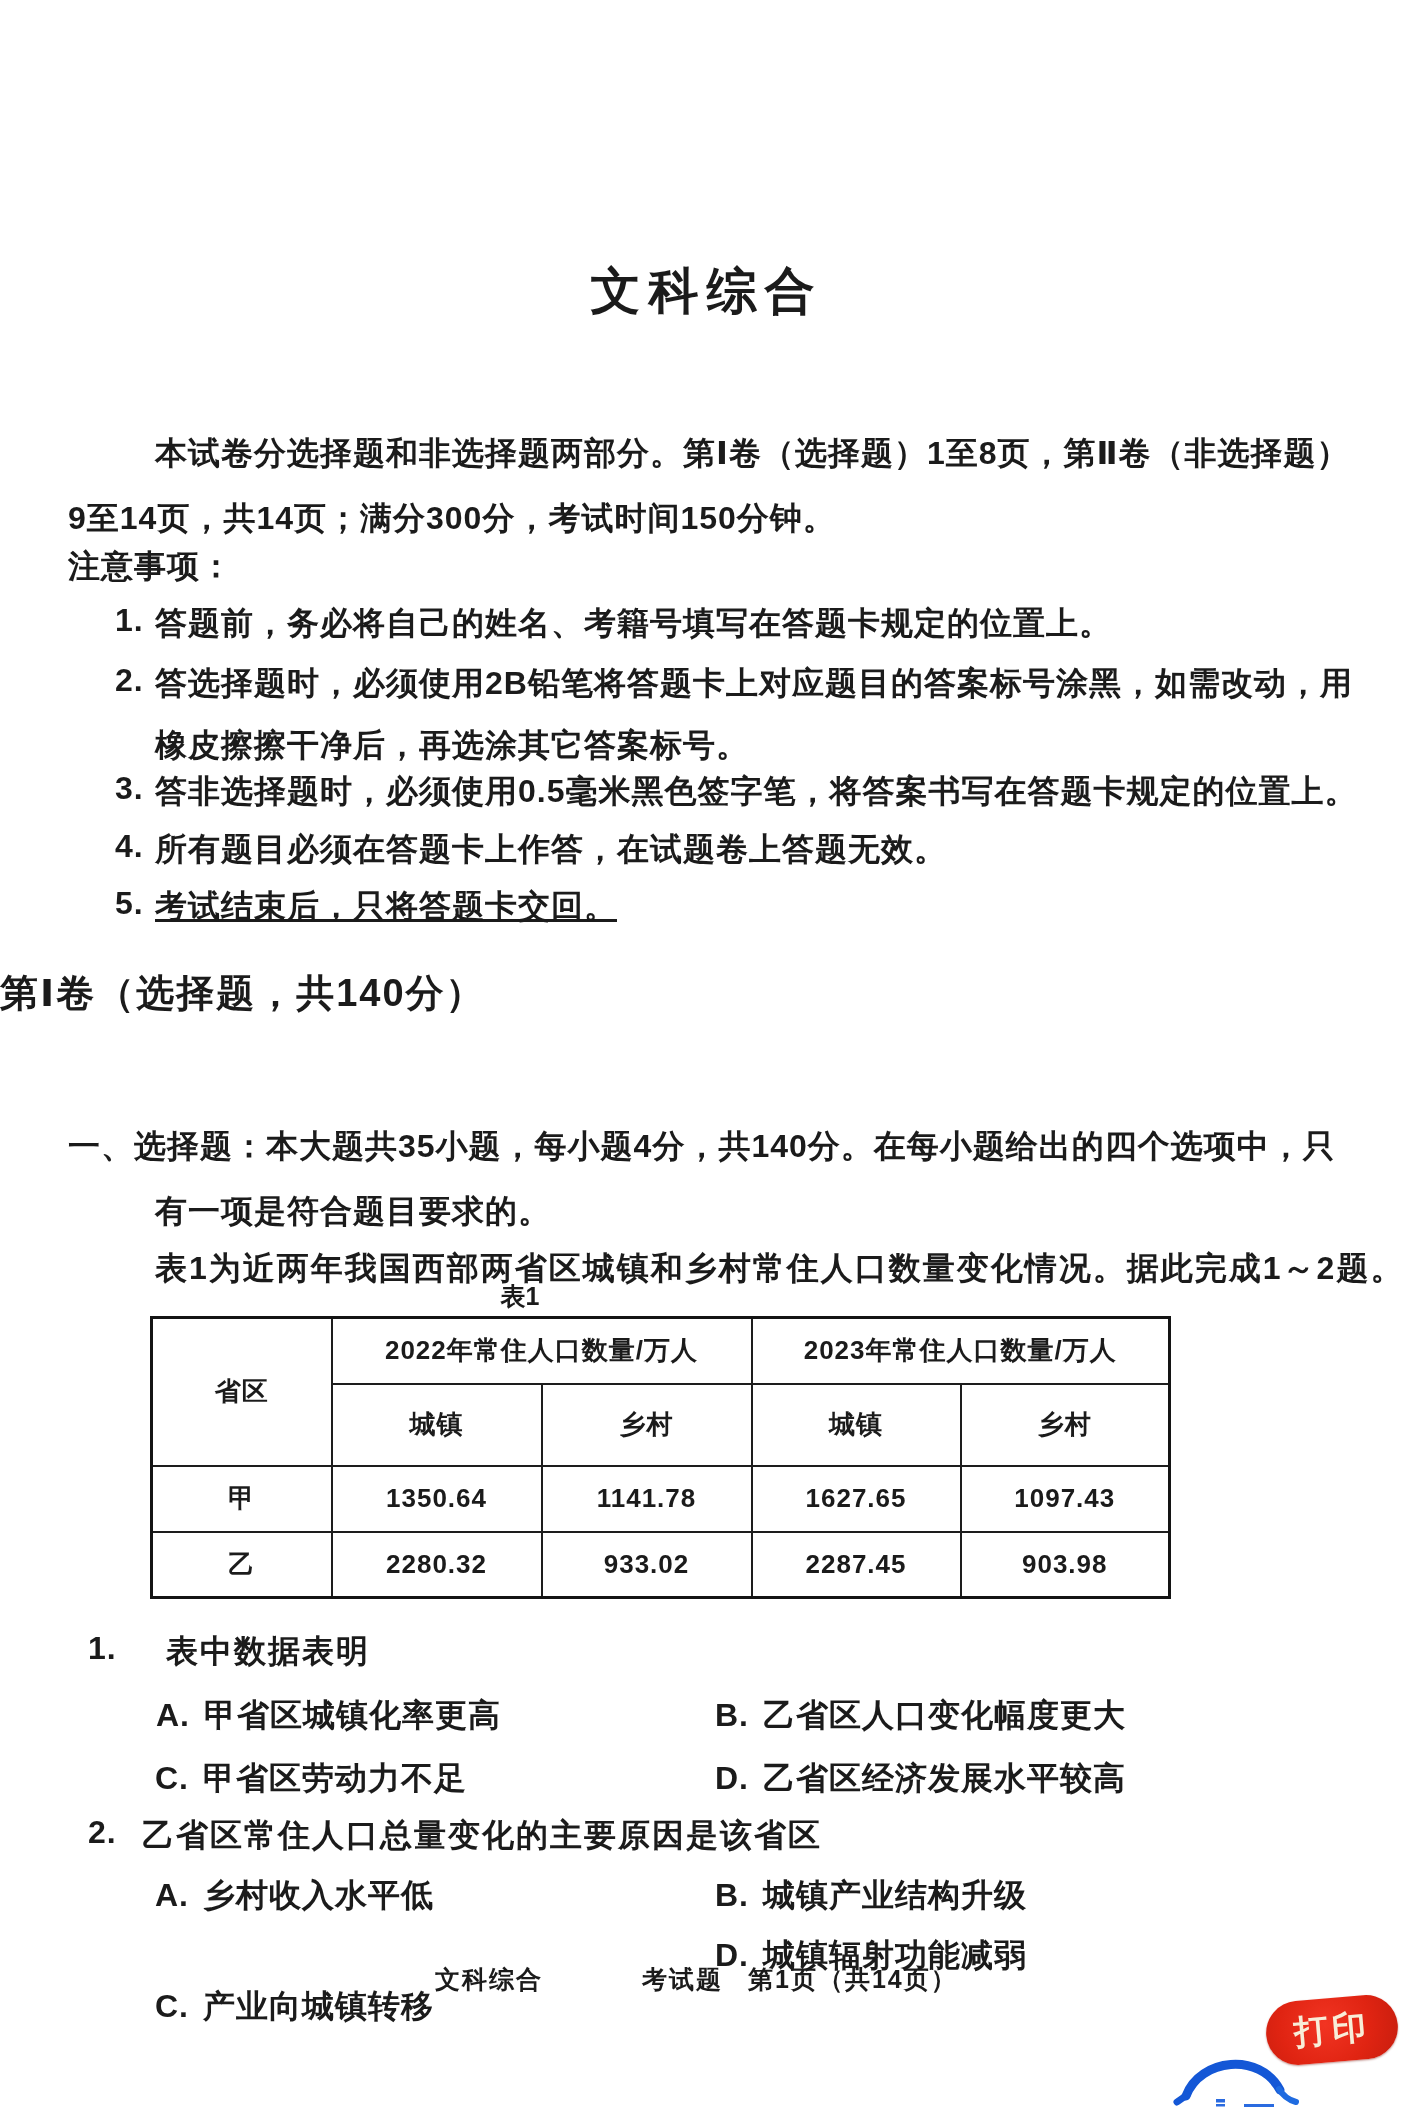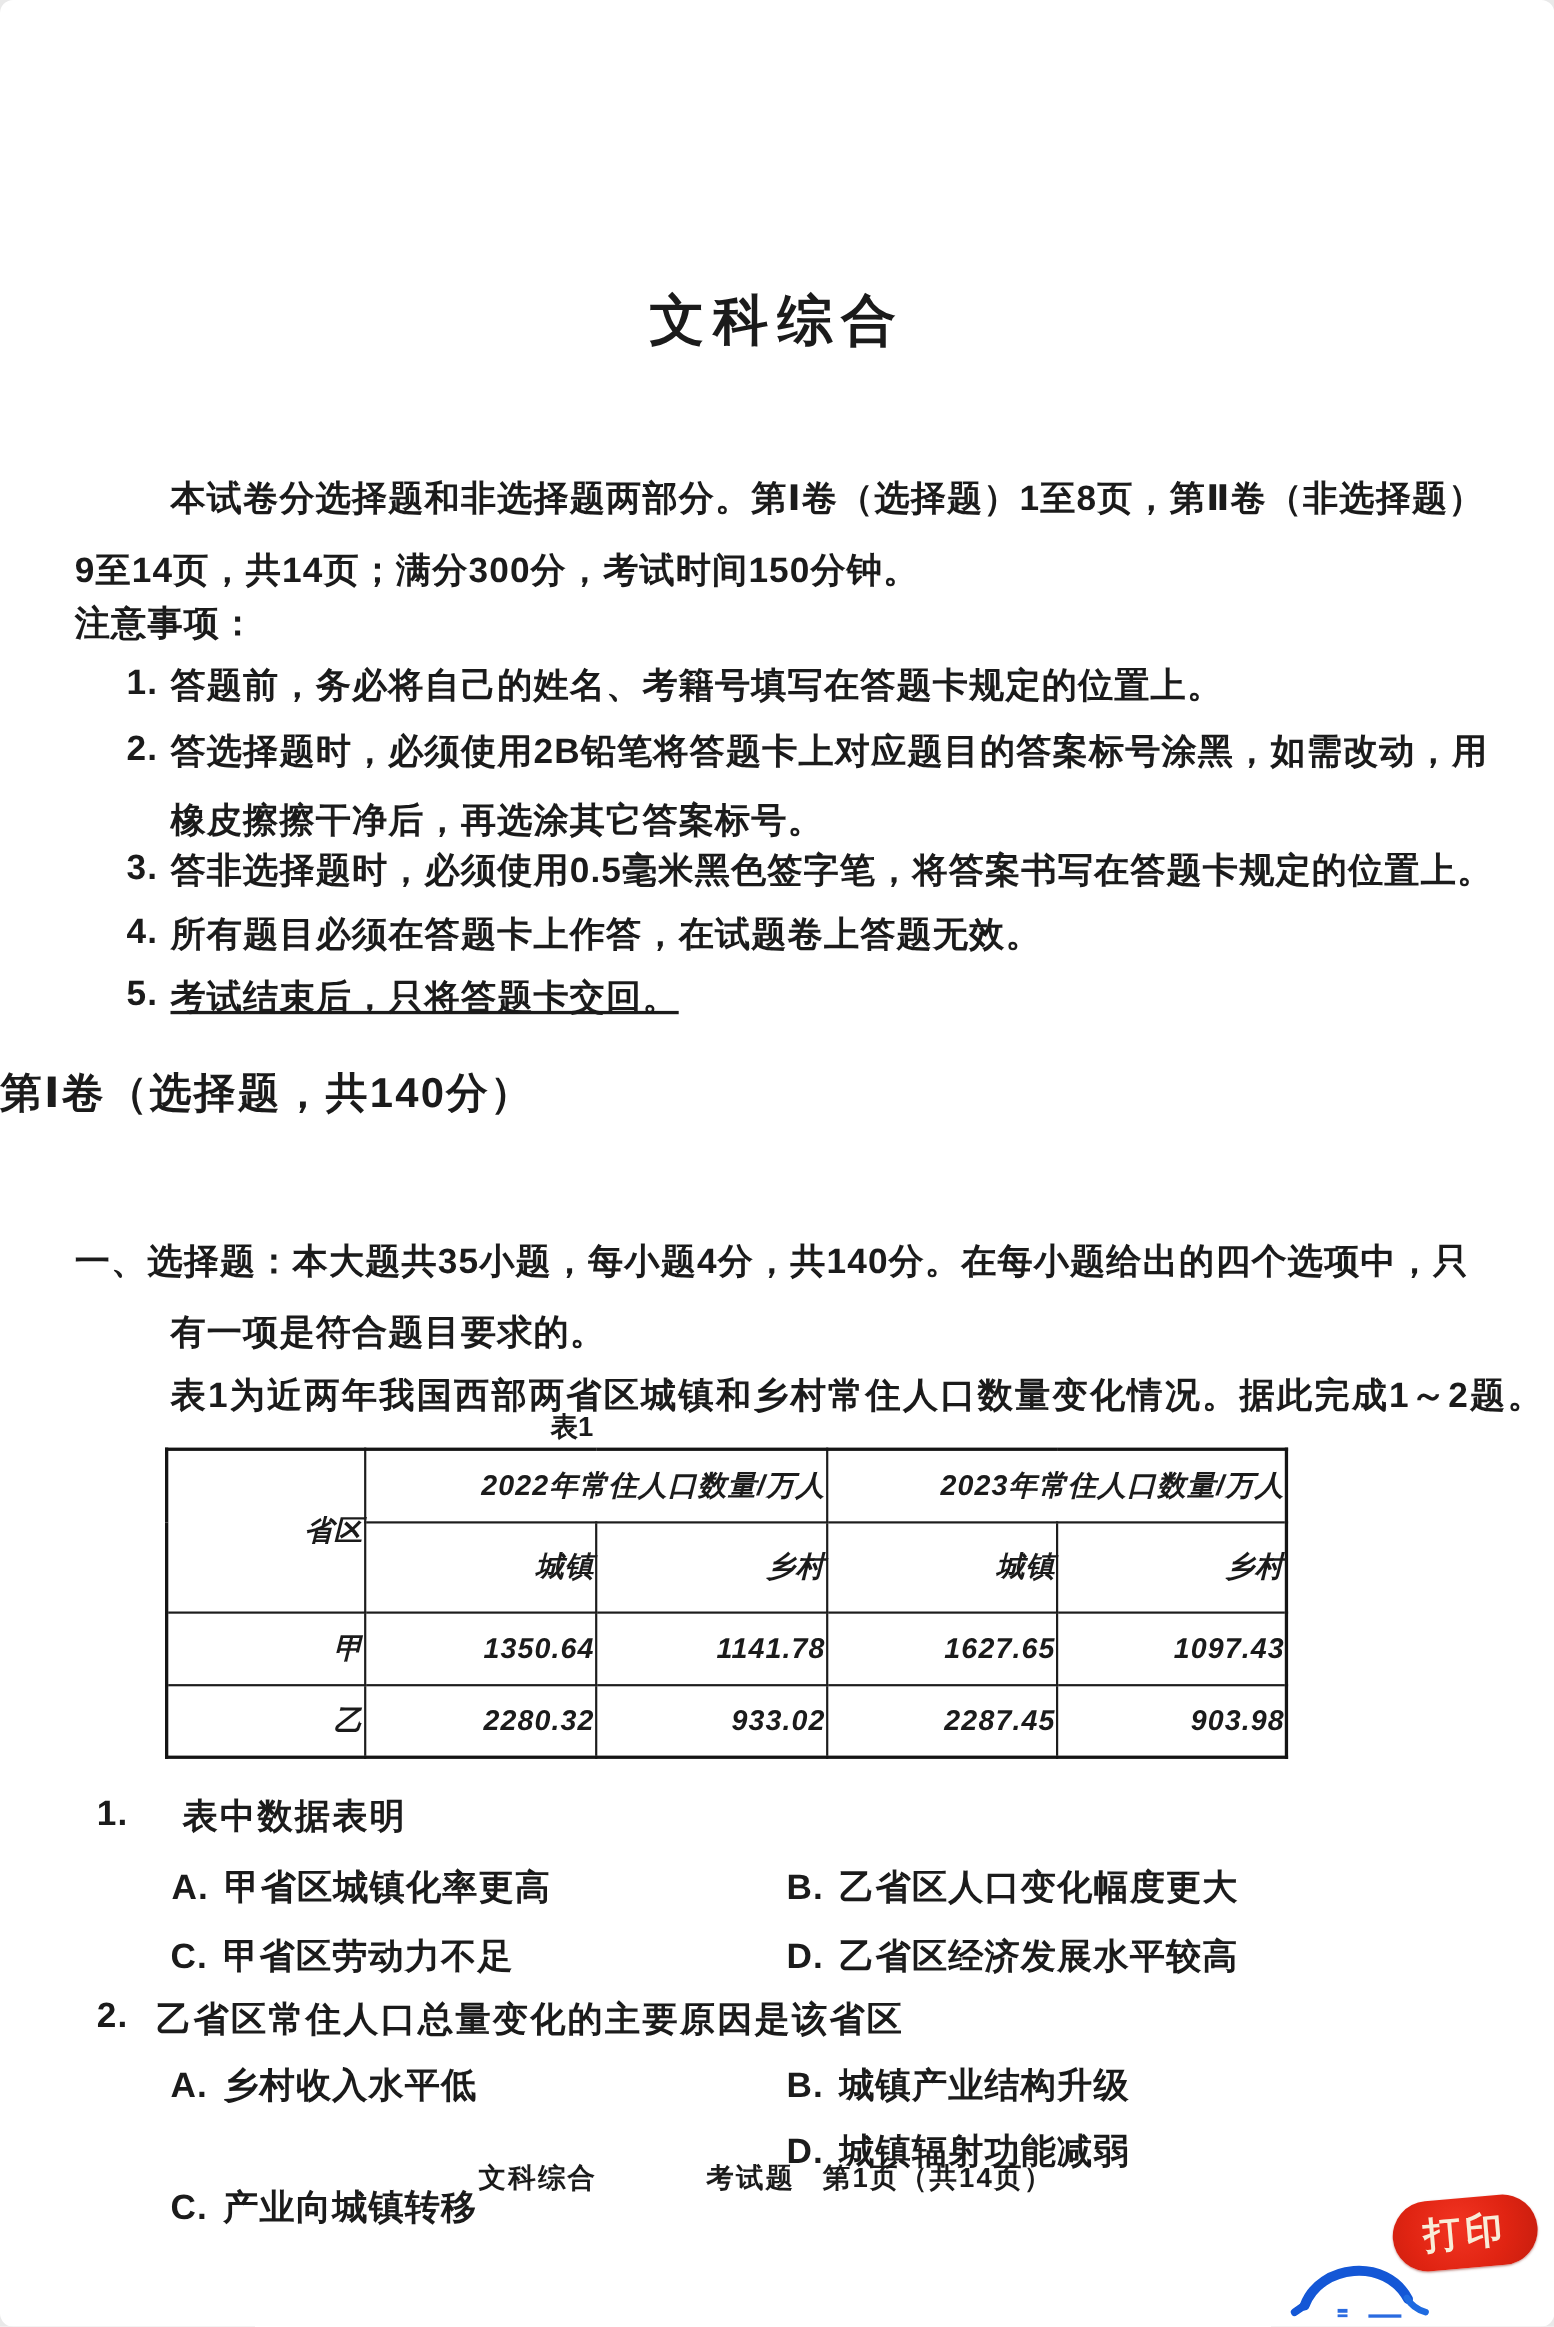--- a/index.html
+++ b/index.html
@@ -1,39 +1,38 @@
 <!DOCTYPE html>
 <html><head>
 <meta charset="utf-8">
 <style>
   html,body{margin:0;padding:0;background:#e9e9e9;}
   #page{
     position:relative;width:1413px;height:2115px;margin:0 auto;
     background:#ffffff;overflow:hidden;
     font-family:"Liberation Sans","DejaVu Sans",sans-serif;
     color:#1b1b1b;
-    border-radius:12px;
   }
   .abs{position:absolute;white-space:nowrap;}
   .t{font-weight:700;font-size:32px;letter-spacing:1px;}
   .doc-title{
     left:0;top:258px;width:100%;text-align:center;
     font-size:50px;font-weight:800;letter-spacing:8px;
   }
   .part-heading{
     left:0;top:968px;width:100%;text-align:left;
     font-size:38px;font-weight:800;letter-spacing:2px;
   }
   .caption{left:150px;top:1280px;width:740px;text-align:center;
     font-size:25px;font-weight:700;}
   .tablewrap{left:150px;top:1316px;}
   table.pop{border-collapse:collapse;table-layout:fixed;background:#fff;}
   table.pop th,table.pop td{
-    border:2.5px solid #1d1d1d;text-align:right;vertical-align:middle;
-    font-weight:700;font-size:26px;padding:0;letter-spacing:1px;font-style:italic;
+    border:2.5px solid #1d1d1d;text-align:center;vertical-align:middle;
+    font-weight:700;font-size:26px;padding:0;letter-spacing:1px;
   }
   table.pop{border:3.5px solid #141414;}
   .r1{height:66px;} .r2{height:82px;} .r3{height:66px;} .r4{height:66px;}
   .footer-text{font-size:25px;font-weight:700;letter-spacing:2px;}
   .print-stamp{
     left:1266px;top:1998px;width:132px;height:64px;
     background:radial-gradient(circle at 45% 40%, #f23422 0%, #e02412 55%, #c61d0e 100%);
     border-radius:32px;transform:rotate(-5deg);
     display:flex;align-items:center;justify-content:center;
     box-shadow:0 1px 2px rgba(120,20,10,.45);

